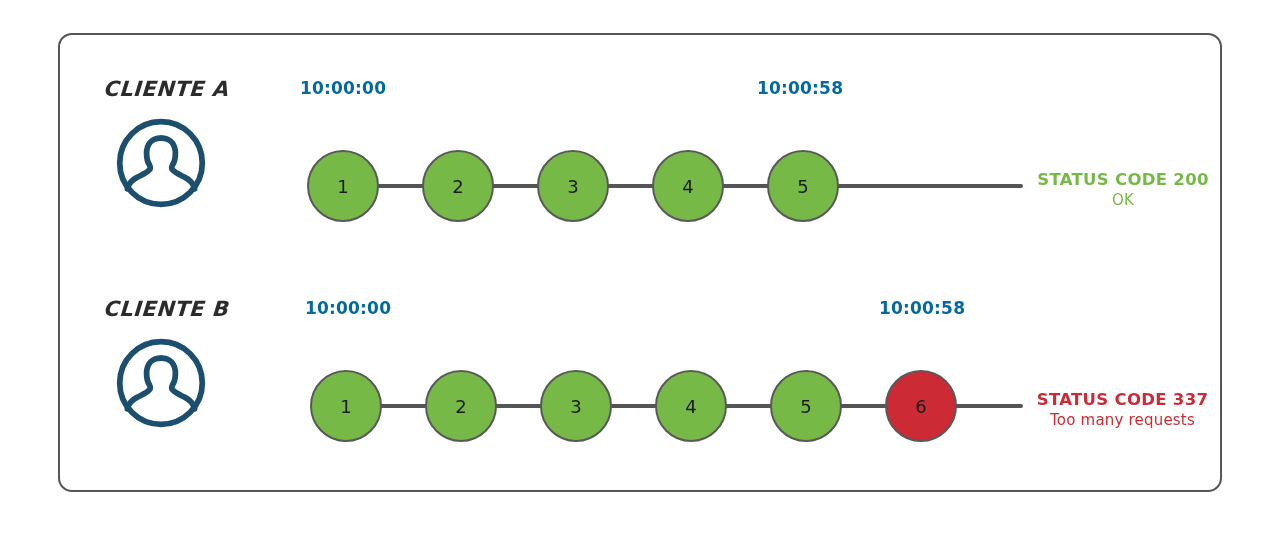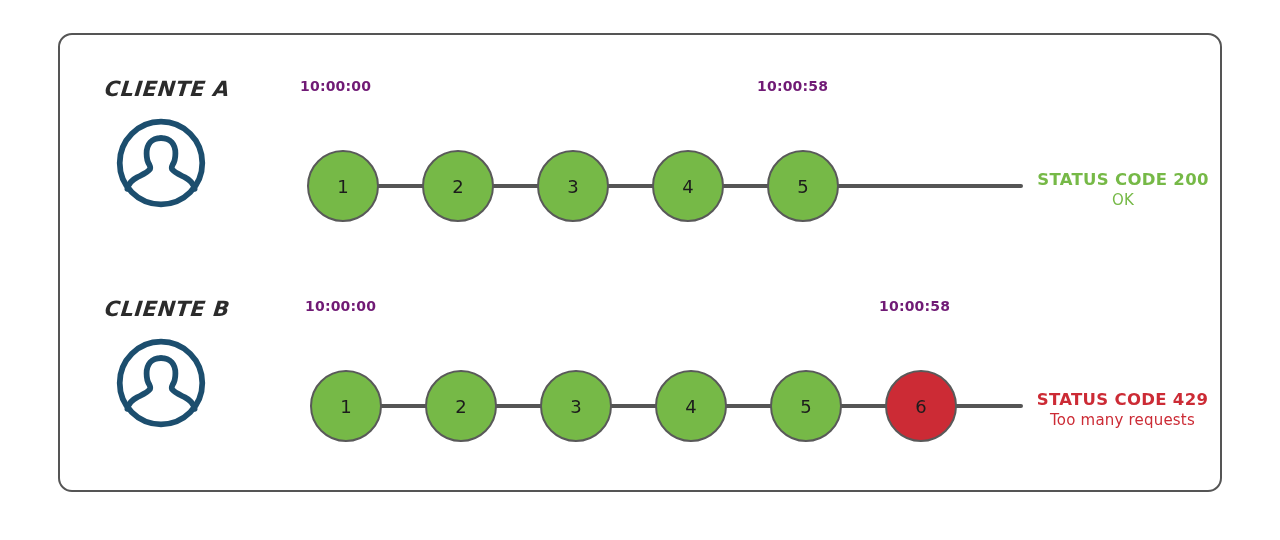--- a/index.html
+++ b/index.html
@@ -68,23 +68,23 @@
     width: 96px;
     height: 96px;
   }
   .avatar svg { display: block; width: 96px; height: 96px; }
 
   
   .timestamp {
     position: absolute;
     top: 1px;
     font-family: "DejaVu Sans", sans-serif;
-    font-size: 14px;
+    font-size: 17px;
     font-weight: bold;
-    color: #701a75;
+    color: #0369a1;
     letter-spacing: 0.2px;
     white-space: nowrap;
   }
 
   
   .chain {
     position: absolute;
     top: 0;
     left: 0;
     width: 100%;
@@ -250,19 +250,19 @@
         </div>
         <div class="node ok" style="left:710px; top:73px;">
           <span>5</span>
         </div>
         <div class="node fail" style="left:825px; top:73px;">
           <span>6</span>
         </div>
       </div>
 
       <div class="status fail" style="left:960px; top:93px; width:205px;">
-        <span class="line1">STATUS CODE 429</span>
+        <span class="line1">STATUS CODE 337</span>
         <span class="line2">Too many requests</span>
       </div>
     </div>
 
   </div>
 </div>
 
 </body></html>

